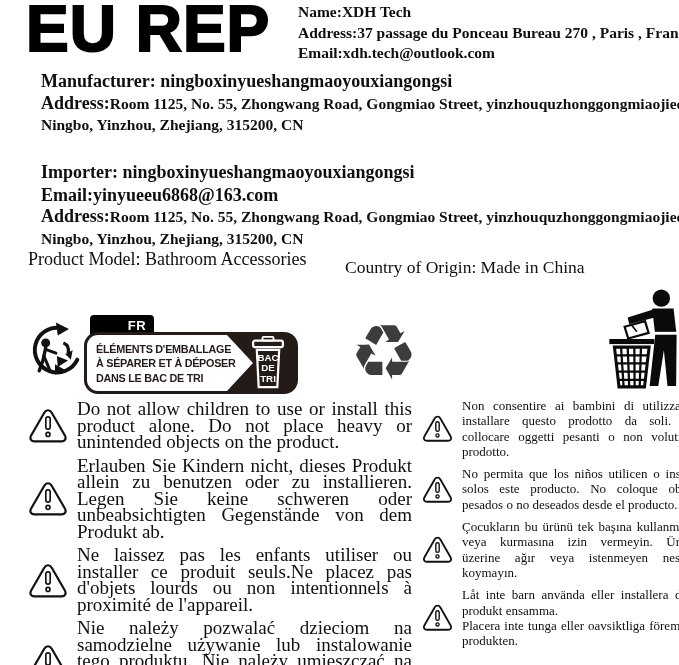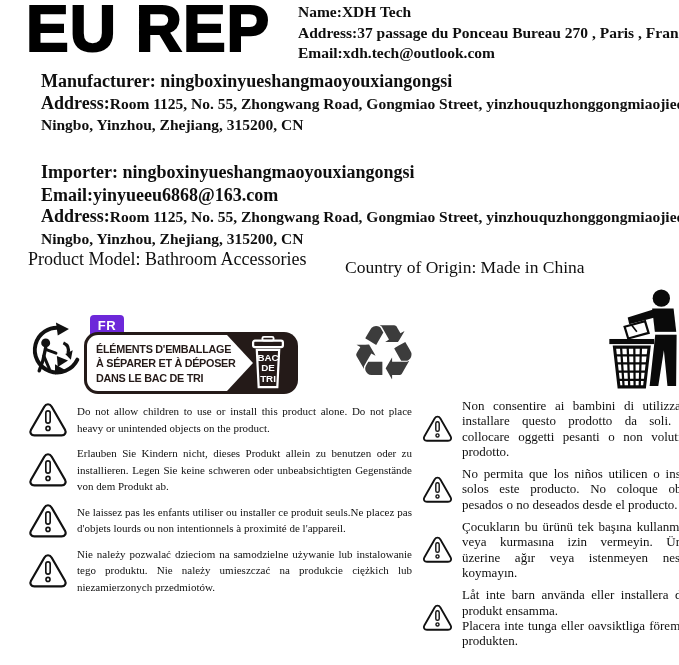--- a/index.html
+++ b/index.html
@@ -23,23 +23,23 @@
   .addr-label{font-size:18px;}
   .addr-value{font-size:15.5px;}
   .addr{line-height:21.5px;}
   
   .product-block{position:absolute;left:8px;top:249px;font-size:18px;line-height:21px;}
   .origin{position:absolute;left:325px;top:257px;font-size:17.5px;}
   
   .triman{position:absolute;left:8px;top:322px;}
   .infotri{position:absolute;left:64px;top:315px;width:222px;}
   .fr-badge{
-    position:absolute;left:6px;top:0;width:34px;height:21px;background:#6d28d9;
+    position:absolute;left:6px;top:0;width:34px;height:21px;background:#000000;
     border-radius:4px 4px 0 0;color:#fff;font-family:"Liberation Sans",sans-serif;
-    font-weight:bold;font-size:13px;text-align:center;line-height:21px;letter-spacing:.5px;
+    font-weight:bold;font-size:13px;text-align:center;line-height:21px;letter-spacing:.5px;padding-left:30px;
   }
   .infotri-body{
     position:absolute;left:0;top:17px;width:214px;height:62px;background:#241a18;border-radius:14px;
   }
   .infotri-white{
     position:absolute;left:3px;top:3px;bottom:3px;width:168px;background:#fff;
     border-radius:11px 0 0 11px;
     clip-path:polygon(0 0,140px 0,166px 50%,140px 100%,0 100%);
   }
   .infotri-text{
@@ -53,21 +53,21 @@
     position:absolute;left:330px;top:310px;font-family:"DejaVu Sans",sans-serif;
     font-size:76px;line-height:86px;color:#3c3c3c;
   }
   .tidyman{position:absolute;left:584px;top:288px;}
   
   .warn-col{position:absolute;display:flex;flex-direction:column;}
   .warn-col-left{left:8px;top:401px;width:384px;row-gap:7px;}
   .warn-col-right{left:402px;top:398px;width:286px;row-gap:7px;}
   .warn-row{display:flex;align-items:center;column-gap:9px;}
   .warn-row p{margin:0;text-align:justify;}
-  .warn-col-left .warn-row p{font-size:11px;line-height:16.5px;width:338px;}
+  .warn-col-left .warn-row p{font-size:19px;line-height:16.5px;width:338px;}
   .warn-col-right .warn-row p{font-size:13px;line-height:15.3px;width:244px;}
   .warn-icon{flex:0 0 auto;}
   .pre{white-space:pre-line;}
   svg{display:block;}
 </style>
 </head>
 <body>
 
 <div id="canvas">
 

